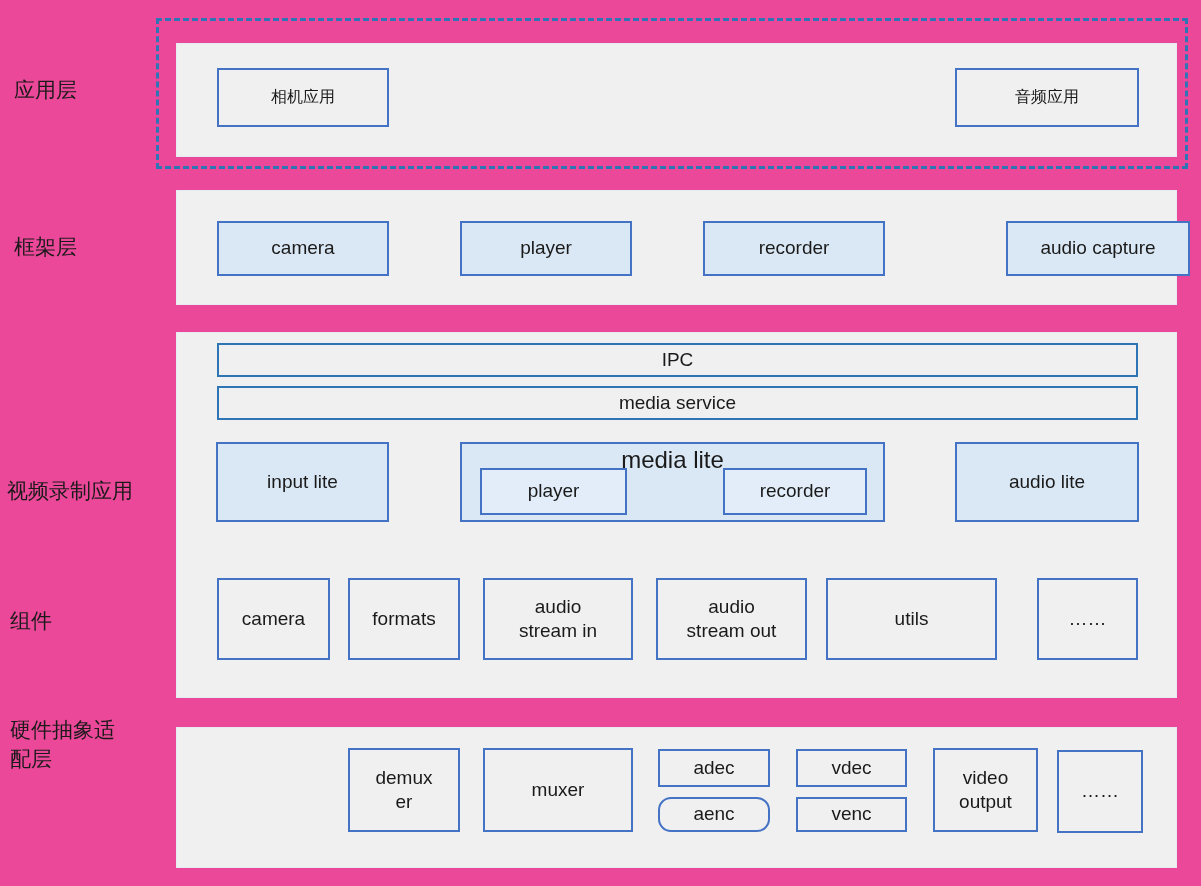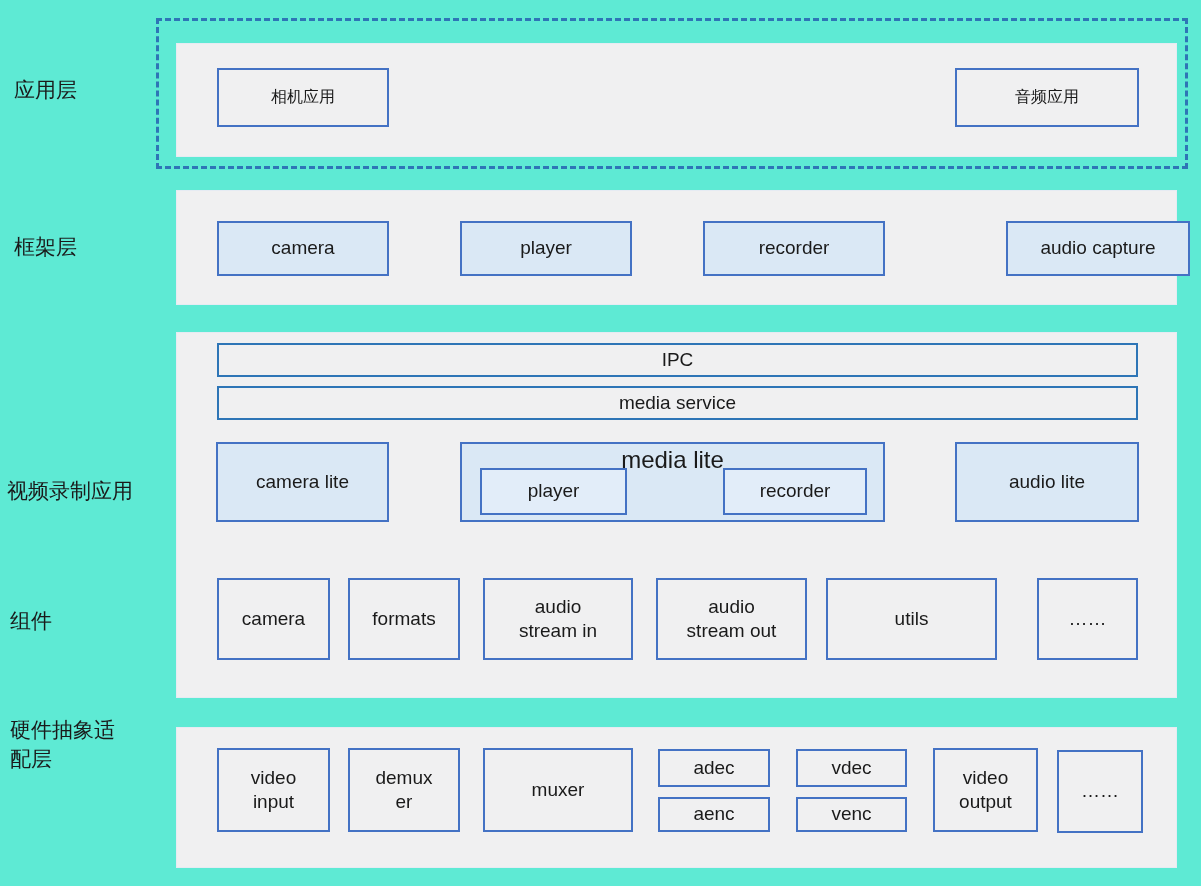--- a/index.html
+++ b/index.html
@@ -1,17 +1,17 @@
 <!DOCTYPE html>
 <html><head>
 <meta charset="utf-8">
 <style>
   html,body{margin:0;padding:0;background:#ffffff;}
   .canvas{
-    position:relative;width:1201px;height:886px;background:#5eead4;
+    position:relative;width:1201px;height:886px;background:#ec4899;
     font-family:"Liberation Sans","DejaVu Sans",sans-serif;color:#1a1a1a;overflow:hidden;
   }
   .side-label{
     position:absolute;font-size:21px;line-height:1.38;color:#1a1a1a;white-space:pre-line;
   }
   .panel{
     position:absolute;background:#f0f0f1;border:1px solid #e6ebf3;box-sizing:border-box;
   }
   .dashed-frame{
     position:absolute;border:3px dashed #2e75b6;box-sizing:border-box;
@@ -49,21 +49,21 @@
   <div class="panel" style="left:176px;top:190px;width:1001px;height:115px;"></div>
   <div class="box fill" style="left:217px;top:221px;width:172px;height:55px;">camera</div>
   <div class="box fill" style="left:460px;top:221px;width:172px;height:55px;">player</div>
   <div class="box fill" style="left:703px;top:221px;width:182px;height:55px;">recorder</div>
   <div class="box fill" style="left:1006px;top:221px;width:184px;height:55px;">audio capture</div>
 
   <div class="panel" style="left:176px;top:332px;width:1001px;height:366px;"></div>
   <div class="box bar" style="left:217px;top:343px;width:921px;height:34px;">IPC</div>
   <div class="box bar" style="left:217px;top:386px;width:921px;height:34px;">media service</div>
 
-  <div class="box fill" style="left:216px;top:442px;width:173px;height:80px;">camera lite</div>
+  <div class="box fill" style="left:216px;top:442px;width:173px;height:80px;">input lite</div>
 
   <div class="box fill" style="left:460px;top:442px;width:425px;height:80px;">
     <span class="ml-label">media lite</span>
     <span class="box fill-light" style="left:18px;top:24px;width:147px;height:47px;">player</span>
     <span class="box fill-light" style="left:261px;top:24px;width:144px;height:47px;">recorder</span>
   </div>
 
   <div class="box fill" style="left:955px;top:442px;width:184px;height:80px;">audio lite</div>
 
   <div class="box" style="left:217px;top:578px;width:113px;height:82px;">camera</div>
@@ -71,29 +71,26 @@
   <div class="box" style="left:483px;top:578px;width:150px;height:82px;">
     <span class="w100">audio stream in</span>
   </div>
   <div class="box" style="left:656px;top:578px;width:151px;height:82px;">
     <span class="w100">audio stream out</span>
   </div>
   <div class="box" style="left:826px;top:578px;width:171px;height:82px;">utils</div>
   <div class="box" style="left:1037px;top:578px;width:101px;height:82px;">……</div>
 
   <div class="panel" style="left:176px;top:727px;width:1001px;height:141px;"></div>
-  <div class="box" style="left:217px;top:748px;width:113px;height:84px;">
-    <span class="w60">video input</span>
-  </div>
   <div class="box" style="left:348px;top:748px;width:112px;height:84px;">
     <span class="w62">demuxer</span>
   </div>
   <div class="box" style="left:483px;top:748px;width:150px;height:84px;">muxer</div>
   <div class="box" style="left:658px;top:749px;width:112px;height:38px;">adec</div>
-  <div class="box" style="left:658px;top:797px;width:112px;height:35px;">aenc</div>
+  <div class="box" style="left:658px;top:797px;width:112px;height:35px;border-radius:13px;">aenc</div>
   <div class="box" style="left:796px;top:749px;width:111px;height:38px;">vdec</div>
   <div class="box" style="left:796px;top:797px;width:111px;height:35px;">venc</div>
   <div class="box" style="left:933px;top:748px;width:105px;height:84px;">
     <span class="w100">video output</span>
   </div>
   <div class="box" style="left:1057px;top:750px;width:86px;height:83px;">……</div>
 
 </div>
 
 </body></html>

